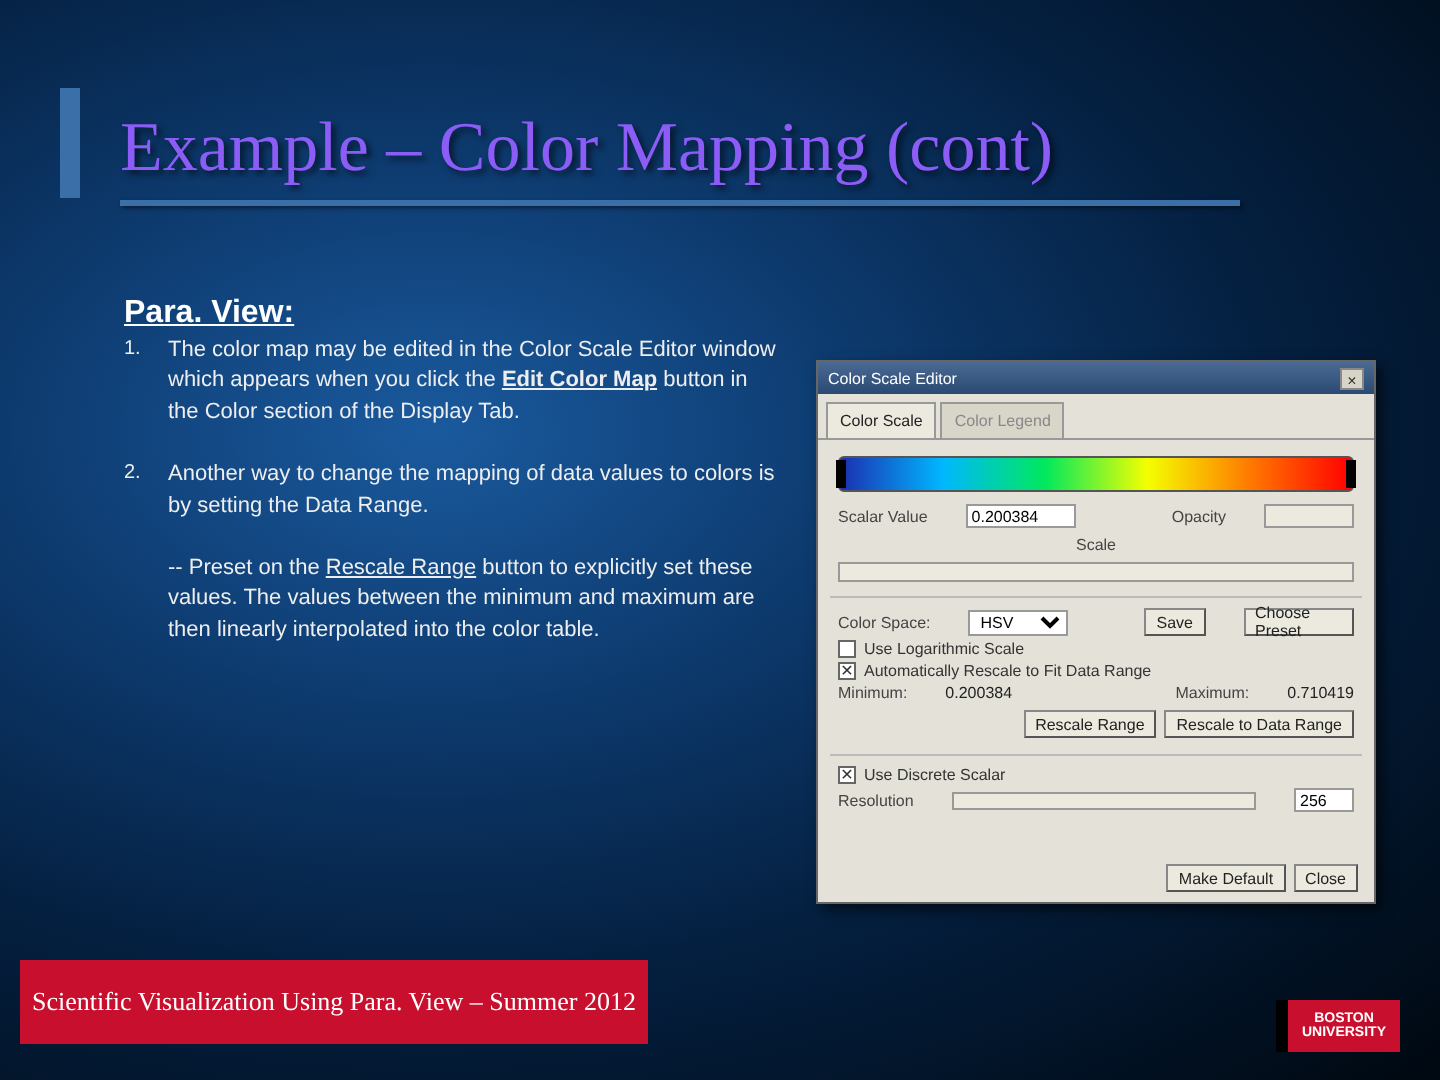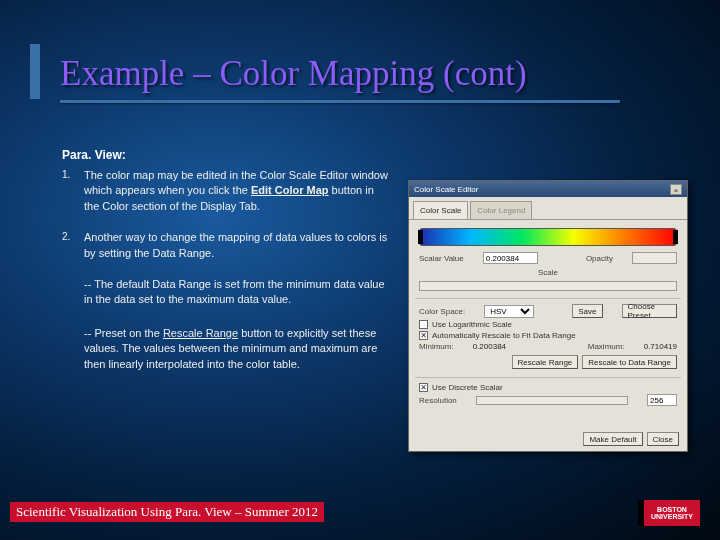--- a/index.html
+++ b/index.html
@@ -24,37 +24,37 @@
     color: #8b5cf6;
     text-shadow: 2px 2px 3px rgba(0,0,0,0.6);
     padding-bottom: 6px;
   }
   .title-underline {
     height: 3px; background: #3a6fa8; width: 560px;
     box-shadow: 1px 1px 2px rgba(0,0,0,0.5);
   }
   .subtitle {
     position: absolute; top: 148px; left: 62px;
-    font-size: 12px; font-weight: bold; 
+    font-size: 16px; font-weight: bold; text-decoration: underline;
   }
   .content {
     position: absolute; top: 168px; left: 62px; width: 330px;
     font-size: 11px; line-height: 1.4;
     color: #eee;
   }
   .item { display: flex; margin-bottom: 16px; }
   .num { width: 22px; flex-shrink: 0; font-size: 10px; }
   .txt { flex: 1; }
   .txt u { font-weight: bold; }
   .sub { margin-left: 22px; margin-bottom: 18px; }
   .footer {
     position: absolute; bottom: 18px; left: 10px;
     background: #c8102e; color: #fff;
     font-family: "Times New Roman", serif;
-    font-size: 13px; padding: 2px 6px;
+    font-size: 13px; padding: 13px 6px;
   }
   .logo {
     position: absolute; bottom: 14px; right: 20px;
     width: 62px; height: 26px;
     background: #c8102e;
     display: flex; align-items: center; justify-content: center;
     font-size: 7px; font-weight: bold; color: #fff;
     text-align: center; line-height: 1;
     border-left: 6px solid #000;
   }
@@ -114,21 +114,20 @@
   <div class="item">
     <div class="num">1.</div>
     <div class="txt">
       <span>The color map may be edited in the Color Scale Editor window which appears when you click the </span><u>Edit Color Map</u><span> button in the Color section of the Display Tab.</span>
     </div>
   </div>
   <div class="item">
     <div class="num">2.</div>
     <div class="txt">Another way to change the mapping of data values to colors is by setting the Data Range.</div>
   </div>
-  <div class="sub">-- The default Data Range is set from the minimum data value in the data set to the maximum data value.</div>
   <div class="sub">
     <span>-- Preset on the </span><u>Rescale Range</u><span> button to explicitly set these values. The values between the minimum and maximum are then linearly interpolated into the color table.</span>
   </div>
 </div>
 
 <div class="dialog">
   <div class="dlg-titlebar">
     <span>Color Scale Editor</span>
     <span class="dlg-close">×</span>
   </div>

